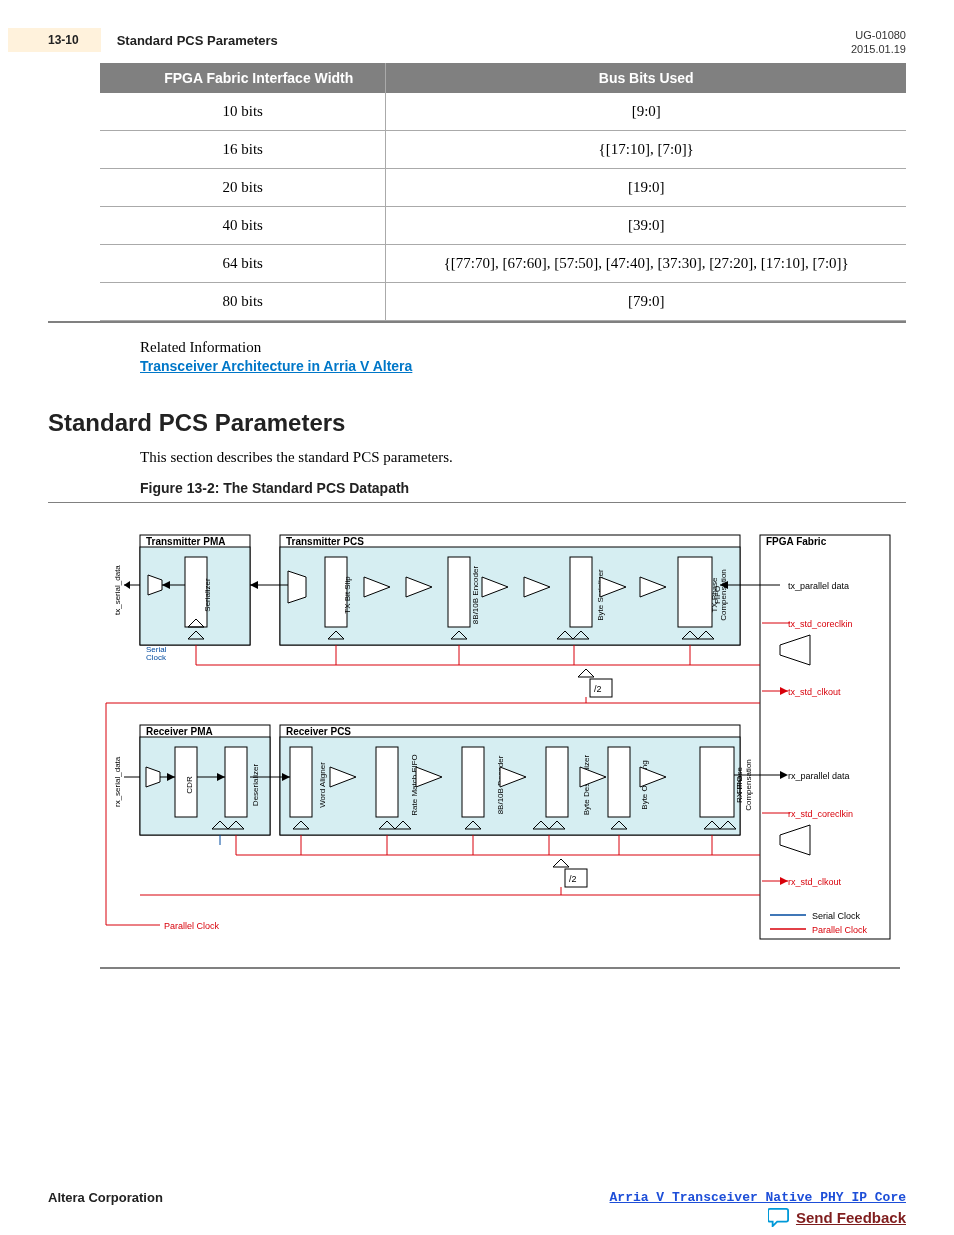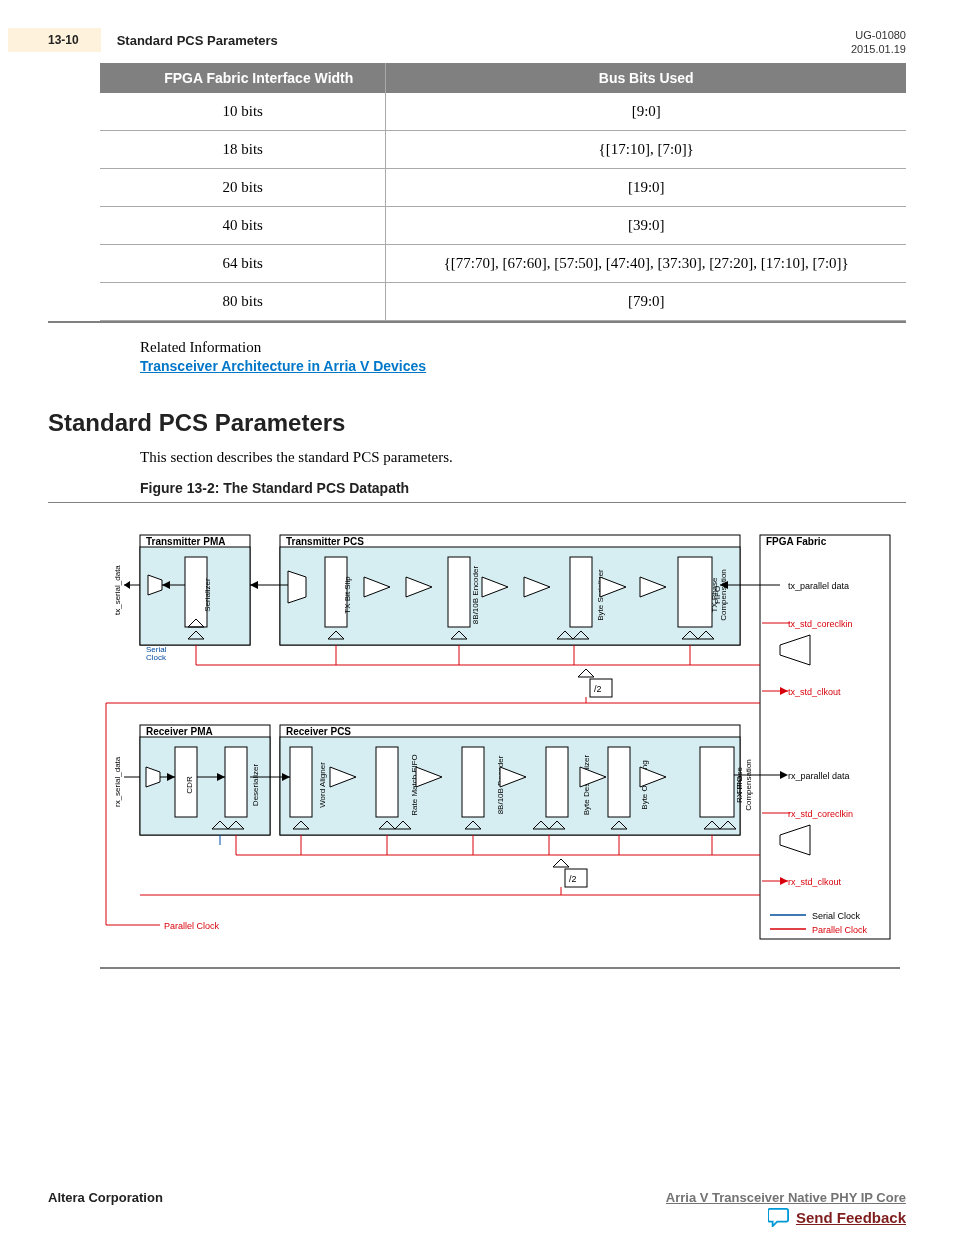--- a/index.html
+++ b/index.html
@@ -37,21 +37,21 @@
   .dtxt { font-family: Arial, sans-serif; font-size: 9px; fill: #000; }
   .dtxt-b { font-family: Arial, sans-serif; font-size: 10px; font-weight: bold; fill: #000; }
   .vtxt { font-family: Arial, sans-serif; font-size: 8px; fill: #000; }
   .red { stroke: #d8000a; }
   .blue { stroke: #004a9f; }
   .sig-red { fill: #d8000a; font-family: Arial, sans-serif; font-size: 9px; }
   .sig-black { fill: #000; font-family: Arial, sans-serif; font-size: 9px; }
   .footer { position: absolute; bottom: 30px; left: 48px; right: 48px; }
   .footer-row { display: flex; justify-content: space-between; font-family: Arial, sans-serif; font-size: 13px; font-weight: bold; }
   .footer-left { color: #222; }
-  .footer-right { color: #737373; }
+  .footer-right { color: #1d4ed8; font-family: Liberation Mono, monospace; }
   .feedback { position: absolute; bottom: 8px; right: 48px; font-family: Arial, sans-serif; font-weight: bold; font-size: 15px; color: #7f1d1d; display: flex; align-items: center; gap: 6px; margin-top: 20px; }
   .feedback svg { width: 22px; height: 20px; }
 </style>
 </head>
 <body>
 
 <div class="container">
   <div class="top-row">
     <div style="display:flex;gap:16px;align-items:flex-start;">
       <div class="page-tag">13-10</div>
@@ -70,21 +70,21 @@
         <th>FPGA Fabric Interface Width</th>
         <th>Bus Bits Used</th>
       </tr>
         </thead>
       <tbody>
         <tr>
             <td>10 bits</td>
             <td>[9:0]</td>
           </tr>
         <tr>
-            <td>18 bits</td>
+            <td>16 bits</td>
             <td>{[17:10], [7:0]}</td>
           </tr>
         <tr>
             <td>20 bits</td>
             <td>[19:0]</td>
           </tr>
         <tr>
             <td>40 bits</td>
             <td>[39:0]</td>
           </tr>
@@ -95,21 +95,21 @@
         <tr>
             <td>80 bits</td>
             <td>[79:0]</td>
           </tr>
       </tbody>
     </table>
   </div>
 
   <div class="rel-info">
     <div class="rel-info-h">Related Information</div>
-    <a class="link" href="#">Transceiver Architecture in Arria V Devices</a>
+    <a class="link" href="#">Transceiver Architecture in Arria V Altera</a>
   </div>
 
   <h2 class="section">Standard PCS Parameters</h2>
   <p class="para">This section describes the standard PCS parameters.</p>
 
   <div class="fig-title">Figure 13-2: The Standard PCS Datapath</div>
   <hr class="fig-rule">
 
   <div class="diagram">
     <svg viewBox="0 0 800 420">

